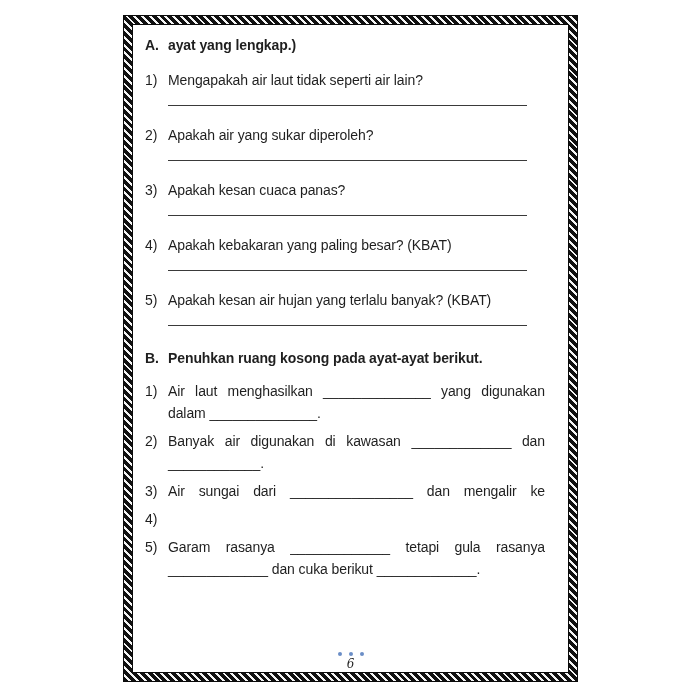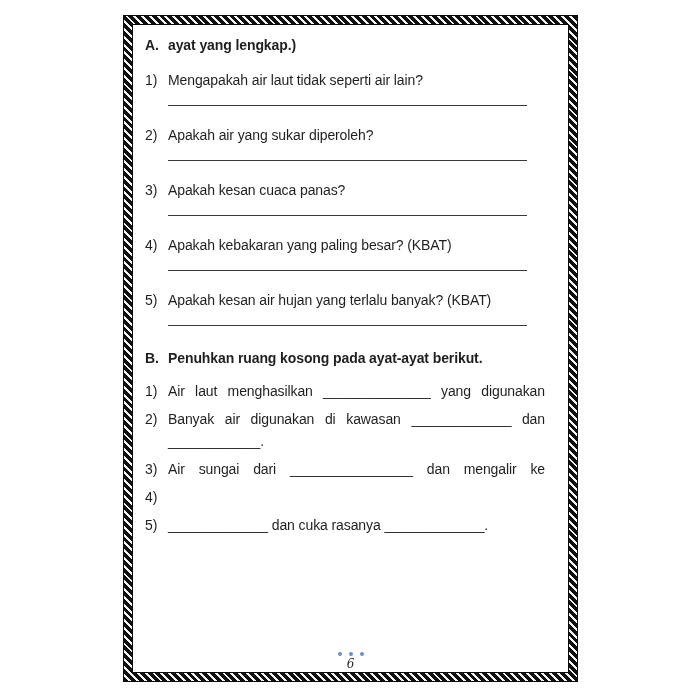--- a/index.html
+++ b/index.html
@@ -142,20 +142,21 @@
 
     <div class="row heading secb">
       <span class="num">B.</span>
       <span class="txt">Penuhkan ruang kosong pada ayat-ayat berikut.</span>
     </div>
 
     <div class="row b-item first">
       <span class="num">1)</span>
       <span class="txt">
         <div class="jl">Air laut menghasilkan ______________ yang digunakan</div>
+        <div>dalam ______________.</div>
       </span>
     </div>
 
     <div class="row b-item">
       <span class="num">2)</span>
       <span class="txt">
         <div class="jl">Banyak air digunakan di kawasan _____________ dan</div>
         <div>____________.</div>
       </span>
     </div>
@@ -169,21 +170,22 @@
 
     <div class="row b-item">
       <span class="num">4)</span>
       <span class="txt">
       </span>
     </div>
 
     <div class="row b-item">
       <span class="num">5)</span>
       <span class="txt">
-        <div>_____________ dan cuka rasanya _____________.</div>
+        <div class="jl">Garam rasanya _____________ tetapi gula rasanya</div>
+        <div>_____________ dan cuka berikut _____________.</div>
       </span>
     </div>
 
     <div class="footer-dots">
       <span class="dot"></span>
       <span class="dot"></span>
       <span class="dot"></span>
     </div>
     <div class="pagenum">6</div>
 

